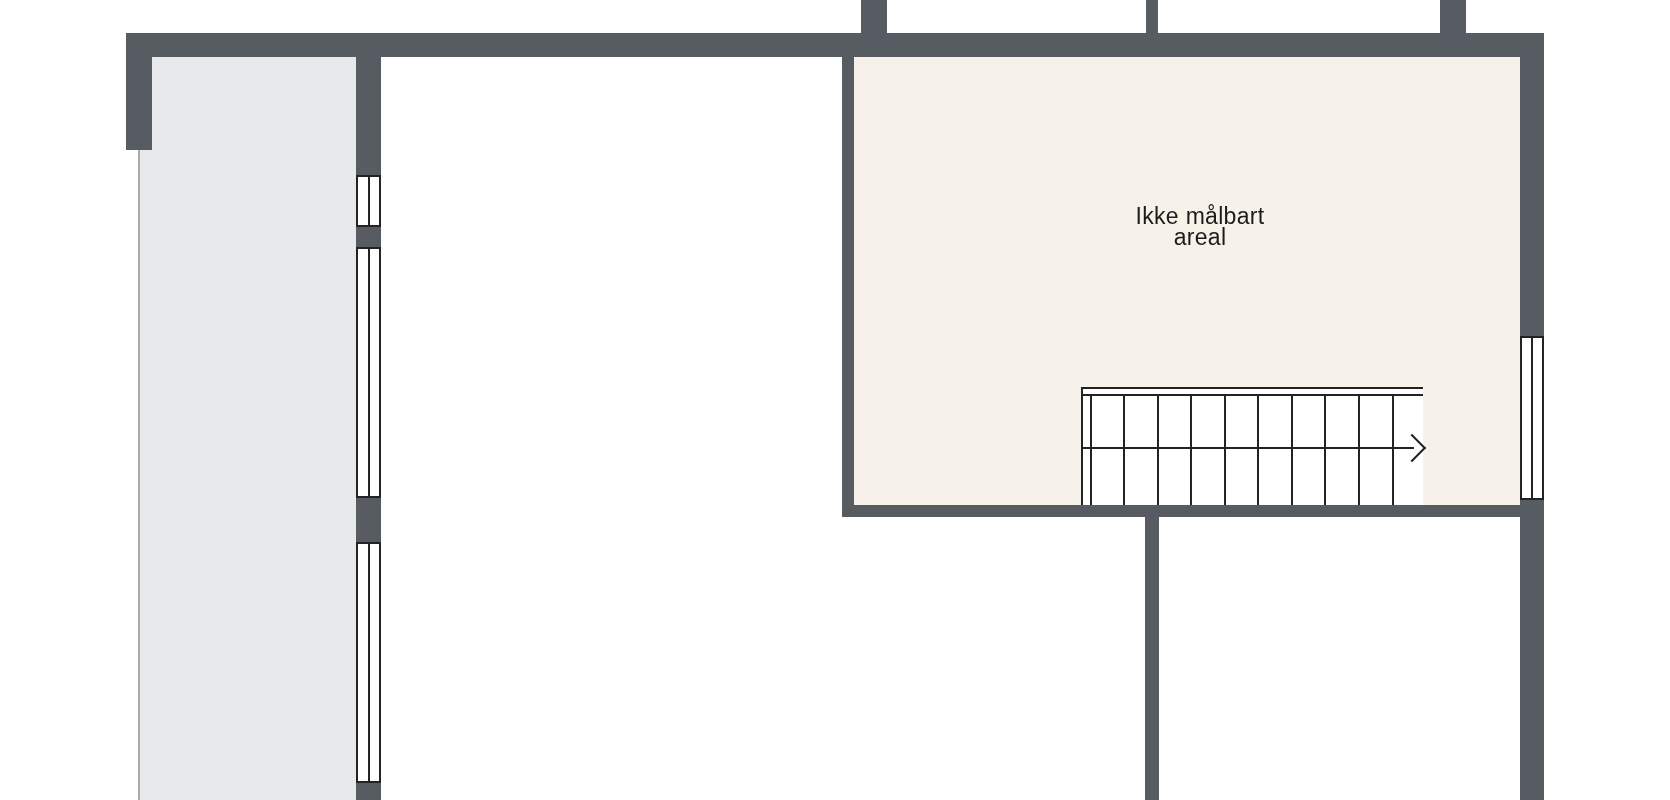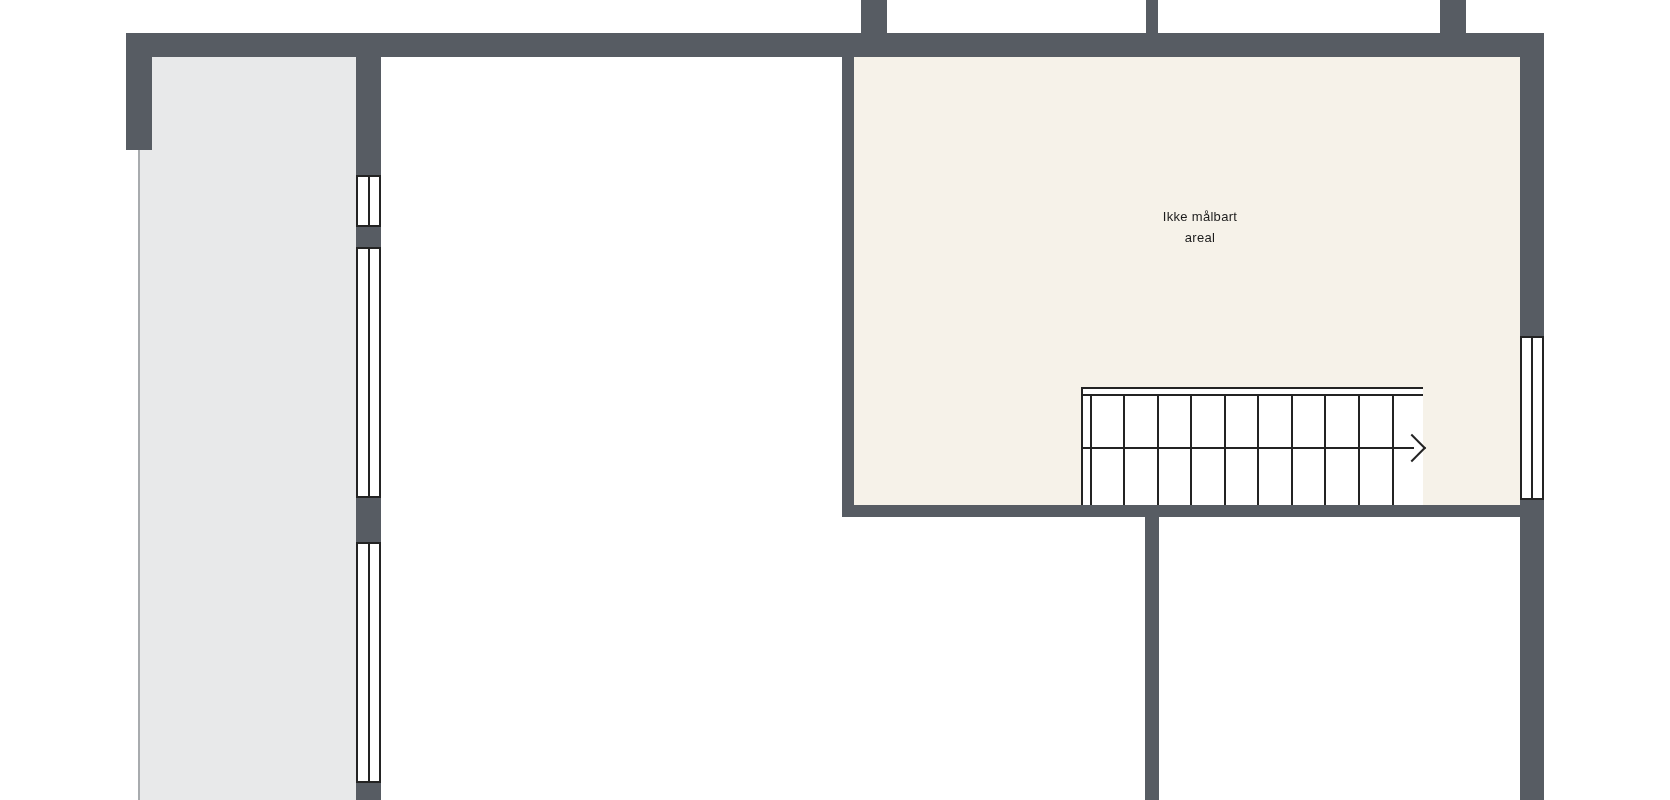--- a/index.html
+++ b/index.html
@@ -17,21 +17,21 @@
     background: #ffffff;
   }
   .mullion { position: absolute; top: 0; bottom: 0; left: 50%; margin-left: -1px; width: 2px; }
   .stairs { background: #ffffff; box-sizing: border-box; }
   #label {
     position: absolute;
     left: 1075px;
     top: 206px;
     width: 250px;
     text-align: center;
-    font-size: 13px;
+    font-size: 23px;
     line-height: 21px;
     letter-spacing: 0.3px;
     z-index: 5;
   }
 </style>
 </head>
 <body>
 
 <div id="plan" style="color: rgb(28, 28, 28);">
   <div id="label">

